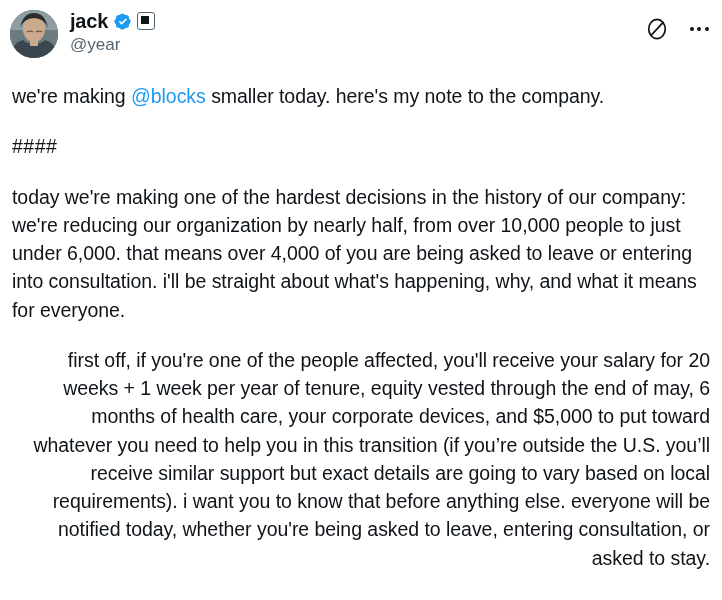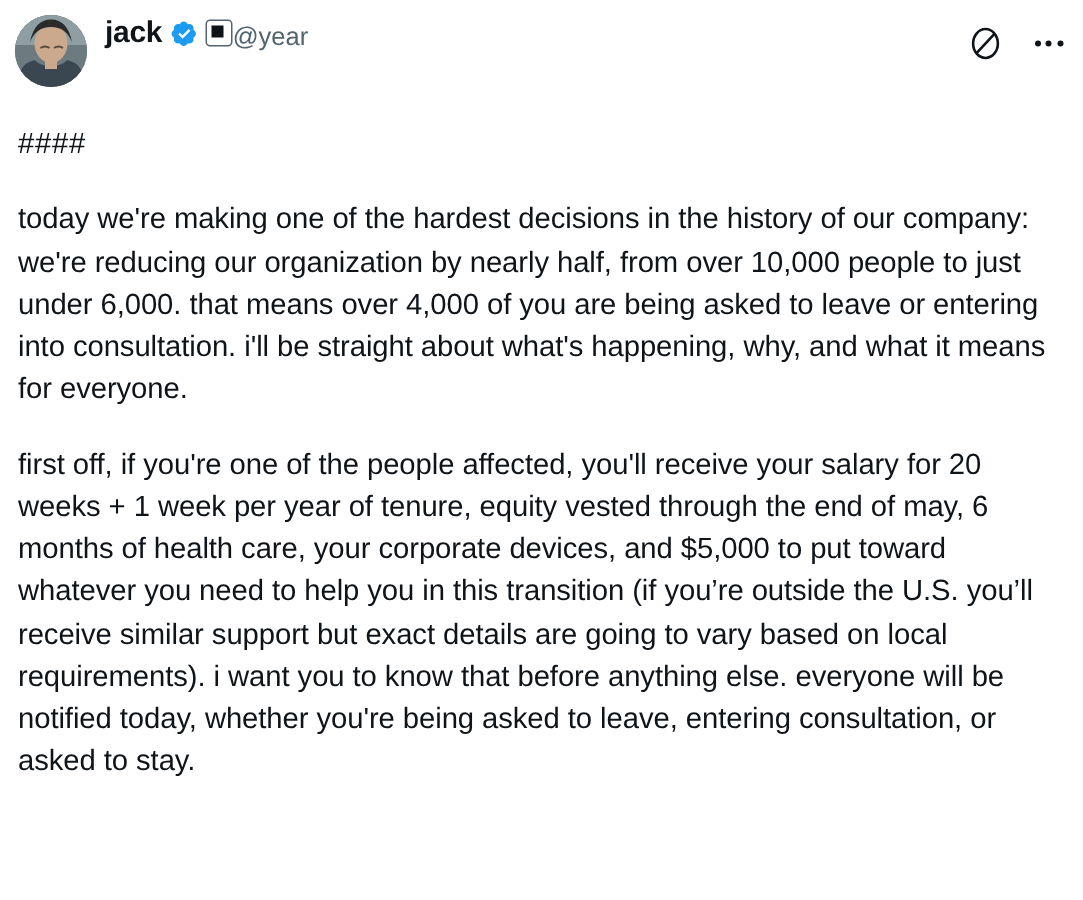--- a/index.html
+++ b/index.html
@@ -32,21 +32,21 @@
     overflow: hidden;
     background: #4a5b63;
     position: relative;
   }
   .avatar svg { display: block; }
   .identity {
     margin-left: 12px;
     flex: 1 1 auto;
     min-width: 0;
     display: flex;
-    flex-direction: row;
+    flex-direction: column;
     justify-content: flex-start;
     padding-top: 1px;
   }
   .name-row {
     display: flex;
     align-items: center;
     gap: 5px;
     line-height: 1;
   }
   .display-name {
@@ -116,21 +116,21 @@
     font-size: 19.5px;
     line-height: 1.45;
     color: #0f1419;
     padding: 14px 2px 0 2px;
     letter-spacing: -0.05px;
   }
   .para {
     margin: 0 0 22px 0;
     white-space: pre-wrap;
   }
-  .para:last-child { margin-bottom: 0; }
+  .para:last-child { margin-bottom: 0; text-align: right; }
   .mention {
     color: #1d9bf0;
     text-decoration: none;
     cursor: pointer;
   }
   .hashline {
     margin: 0 0 22px 0;
     letter-spacing: 0.5px;
   }
 </style>
@@ -180,20 +180,21 @@
             <i></i>
             <i></i>
             <i></i>
           </span>
       </div>
     </div>
 
   </div>
 
   <div class="post-body">
+    <p class="para"><span>we're making </span><a class="mention" href="#">@blocks</a><span> smaller today. here's my note to the company.</span></p>
 
     <p class="hashline">####</p>
 
     <p class="para">today we're making one of the hardest decisions in the history of our company: we're reducing our organization by nearly half, from over 10,000 people to just under 6,000. that means over 4,000 of you are being asked to leave or entering into consultation. i'll be straight about what's happening, why, and what it means for everyone.</p>
 
     <p class="para">first off, if you're one of the people affected, you'll receive your salary for 20 weeks + 1 week per year of tenure, equity vested through the end of may, 6 months of health care, your corporate devices, and $5,000 to put toward whatever you need to help you in this transition (if you’re outside the U.S. you’ll receive similar support but exact details are going to vary based on local requirements). i want you to know that before anything else. everyone will be notified today, whether you're being asked to leave, entering consultation, or asked to stay.</p>
   </div>
 
 </div>
 

